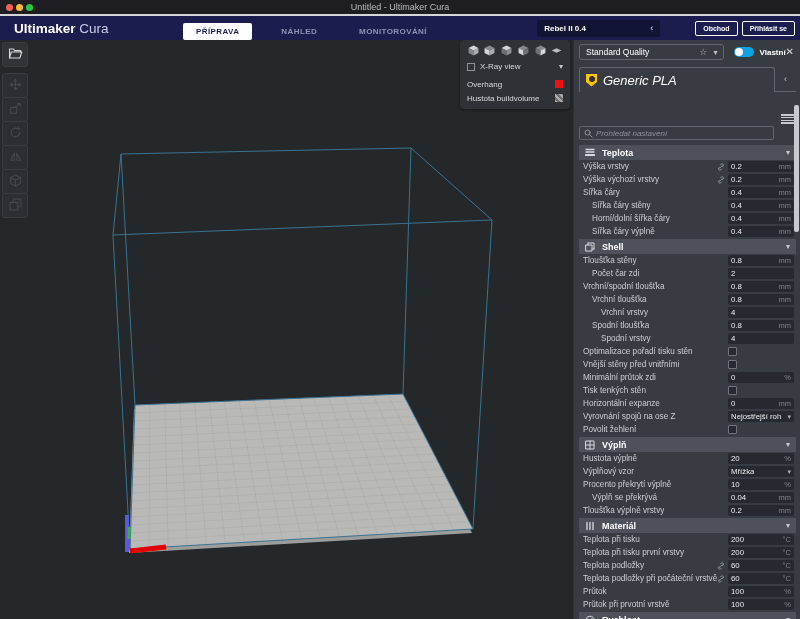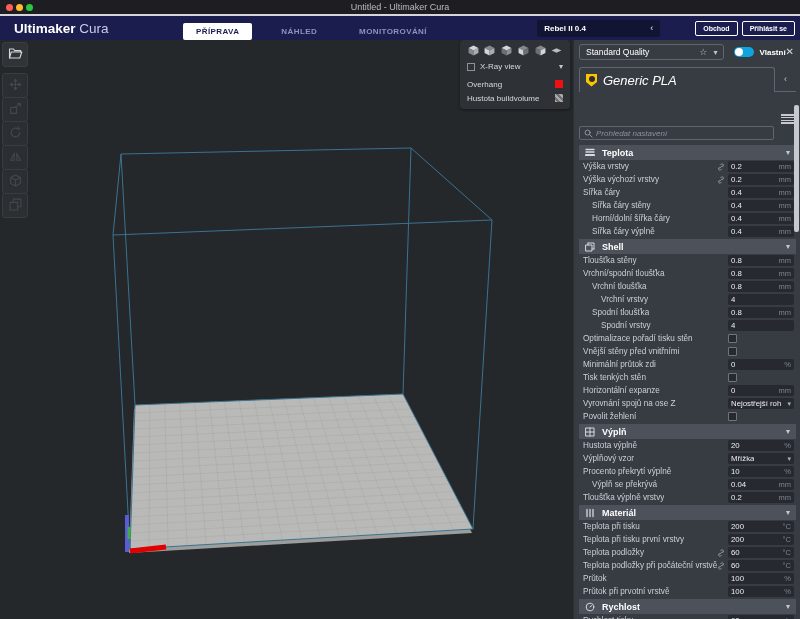--- a/index.html
+++ b/index.html
@@ -422,20 +422,29 @@
         <div class="srow">
           <span class="srow-label" style="padding-left:4px">Tloušťka stěny</span>
       <span class="row-right">
             <span class="vbox">
         <span class="val">0.8</span>
         <span class="unit">mm</span>
             </span>
           </span>
         </div>
         <div class="srow">
+          <span class="srow-label" style="padding-left:13px">Počet čar zdi</span>
+      <span class="row-right">
+            <span class="vbox">
+        <span class="val">2</span>
+        <span class="unit"></span>
+            </span>
+          </span>
+        </div>
+        <div class="srow">
           <span class="srow-label" style="padding-left:4px">Vrchní/spodní tloušťka</span>
       <span class="row-right">
             <span class="vbox">
         <span class="val">0.8</span>
         <span class="unit">mm</span>
             </span>
           </span>
         </div>
         <div class="srow">
           <span class="srow-label" style="padding-left:13px">Vrchní tloušťka</span>

